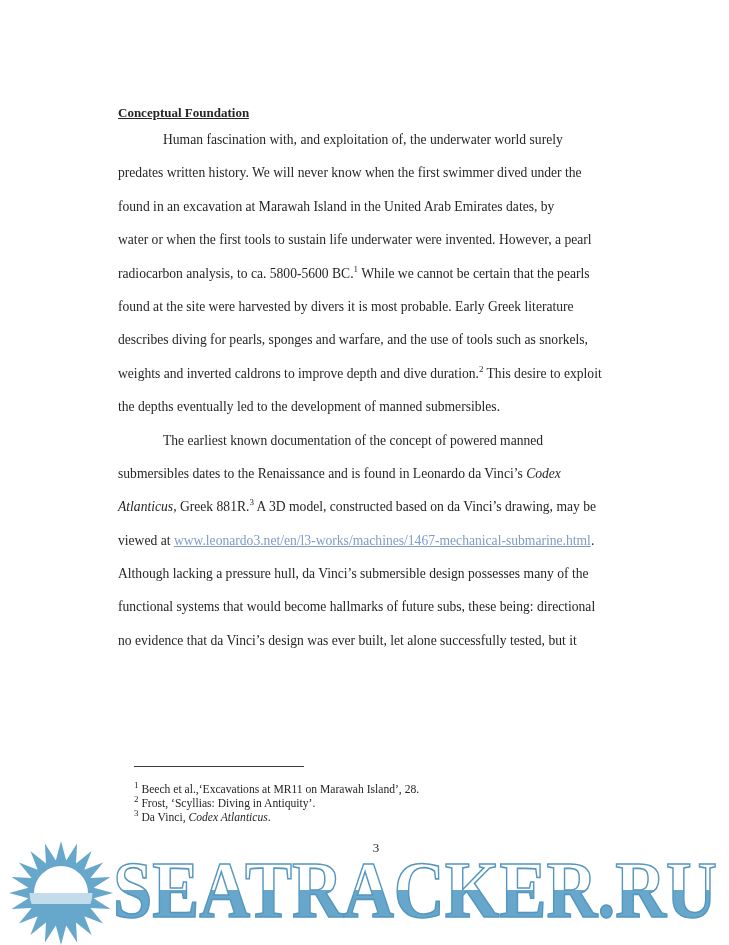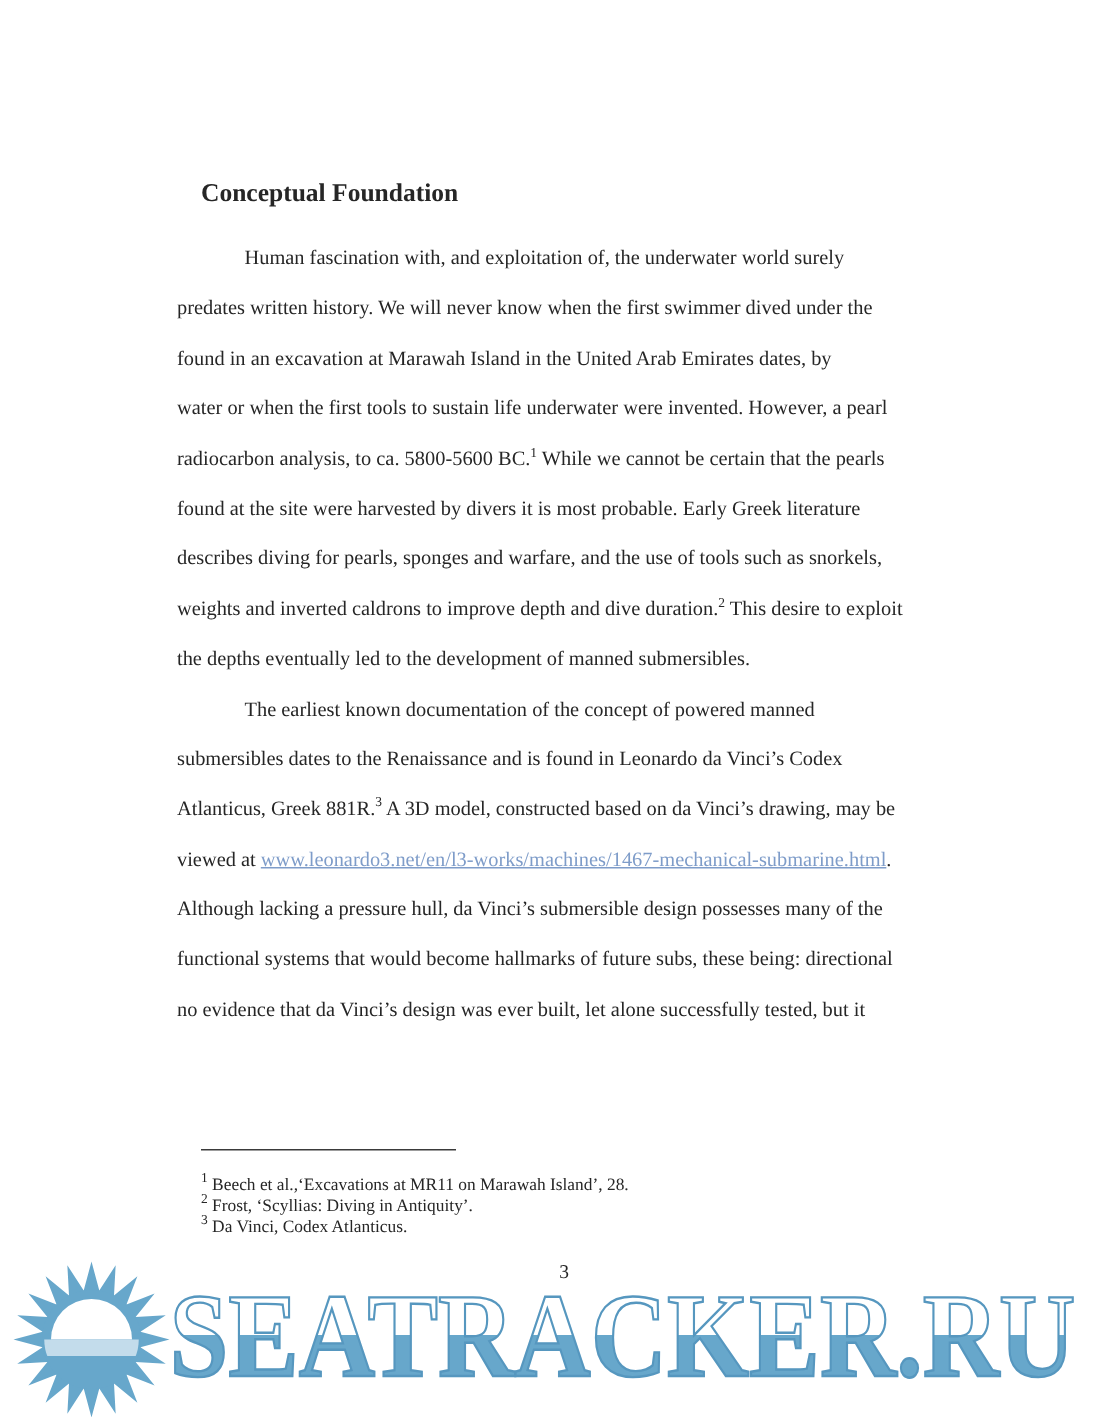--- a/index.html
+++ b/index.html
@@ -8,30 +8,30 @@
     width:729px;height:945px;
     background:#ffffff;
     font-family:"Liberation Serif","DejaVu Serif",serif;
     color:#262626;
     overflow:hidden;
   }
   .content{
     position:absolute;left:118px;top:103px;width:520px;
   }
   .doc-heading{
-    font-size:17px;font-weight:bold;line-height:20px;margin:16px;
+    font-size:13px;font-weight:bold;line-height:20px;margin:0;text-decoration:underline;
   }
   .para{margin:0;}
   .line{
     font-size:13.6px;
     line-height:33.4px;height:33.4px;
     white-space:nowrap;
   }
   .para.indent-first .line:first-child{text-indent:45px;}
-  .it{}
+  .it{font-style:italic;}
   .sup{
     font-size:9px;vertical-align:super;line-height:0;
   }
   a.link{
     color:#7e9cc9;text-decoration:underline;cursor:pointer;
   }
   .footnotes{
     position:absolute;left:134px;top:766px;width:520px;
   }
   .fn-rule{

